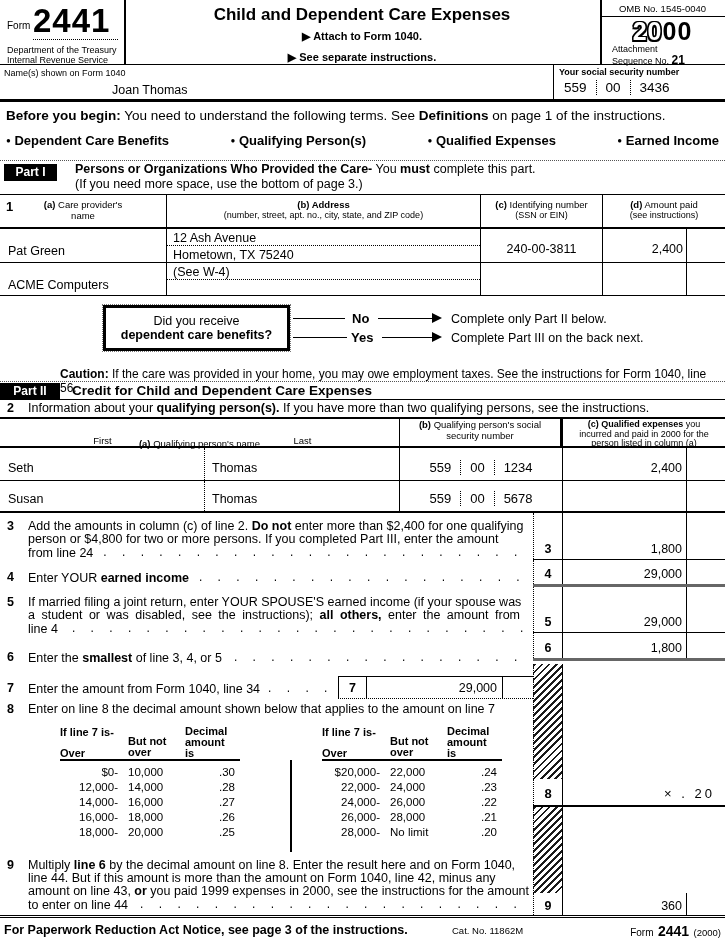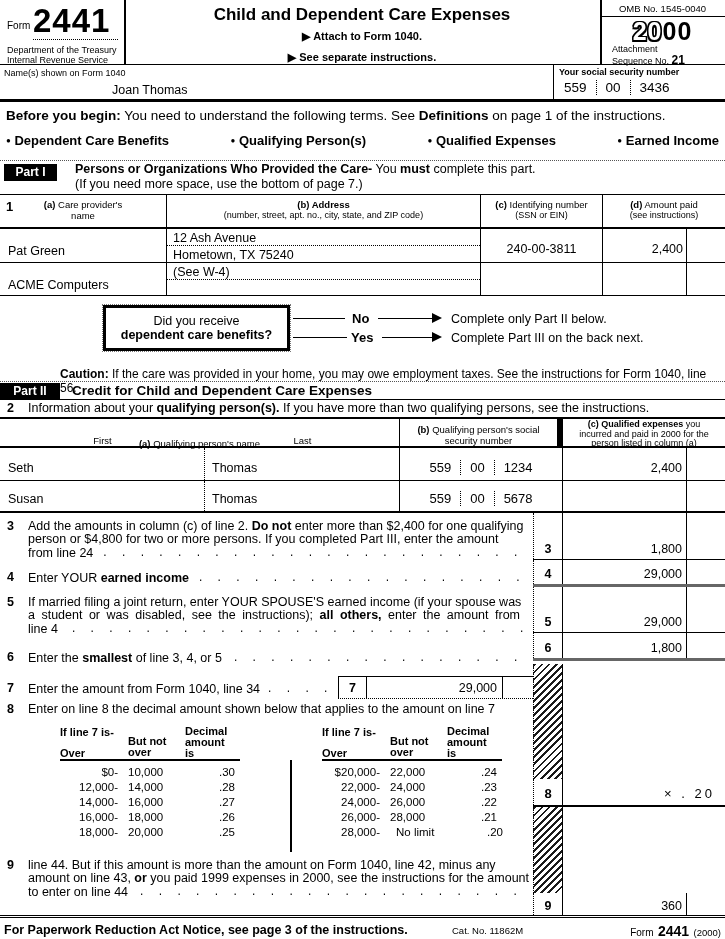--- a/index.html
+++ b/index.html
@@ -81,21 +81,21 @@
     <span><span style="font-size:8px;vertical-align:2px;">●</span> <span class="b">Qualifying Person(s)</span></span>
     <span><span style="font-size:8px;vertical-align:2px;">●</span> <span class="b">Qualified Expenses</span></span>
     <span><span style="font-size:8px;vertical-align:2px;">●</span> <span class="b">Earned Income</span></span>
   </div>
 
   <div class="abs" style="left:0;top:160px;width:725px;height:34px;border-top:1px dotted #555;">
     <div class="abs partlabel" style="left:4px;top:3px;width:53px;height:17px;">Part I</div>
     <div class="abs" style="left:75px;top:1px;font-size:12.5px;">
       <span class="b">Persons or Organizations Who Provided the Care-</span><span> You </span><span class="b">must</span><span> complete this part.</span>
     </div>
-    <div class="abs" style="left:75px;top:16px;font-size:12.5px;">(If you need more space, use the bottom of page 7.)</div>
+    <div class="abs" style="left:75px;top:16px;font-size:12.5px;">(If you need more space, use the bottom of page 3.)</div>
   </div>
 
   <div class="abs" style="left:0;top:194px;width:725px;height:102px;border-top:1px solid #000;border-bottom:1.5px solid #000;font-size:9.5px;">
 
     <div class="flexrow" style="height:34px;border-bottom:2px solid #000;">
       <div style="width:167px;border-right:1px solid #000;position:relative;">
         <span class="abs b" style="left:6px;top:4px;font-size:13px;">1</span>
         <div class="c" style="padding-top:4px;">
           <div><span class="b">(a)</span><span> Care provider's</span></div>
           <div>name</div>
@@ -184,21 +184,21 @@
   <div class="abs" style="left:0;top:417px;width:725px;height:96px;border-top:2px solid #000;border-bottom:2px solid #000;font-size:9.5px;">
 
     <div class="flexrow" style="height:29px;border-bottom:2px solid #000;">
       <div style="width:400px;border-right:1px solid #000;position:relative;">
         <div class="c" style="padding-top:19px;">
           <span class="b">(a)</span><span> Qualifying person's name</span>
         </div>
         <span class="abs c" style="left:0;top:16px;width:205px;">First</span>
         <span class="abs c" style="left:205px;top:16px;width:195px;">Last</span>
       </div>
-      <div class="c" style="width:163px;border-right:6px solid #000000;padding-top:5px;">
+      <div class="c" style="width:163px;border-right:3px solid #000000;">
         <div><span class="b">(b)</span><span> Qualifying person's social</span></div>
         <div>security number</div>
       </div>
       <div class="c" style="width:162px;padding-top:1px;font-size:9px;line-height:9.5px;">
         <div><span class="b">(c)</span><span class="b"> Qualified expenses</span><span> you</span></div>
         <div>incurred and paid in 2000 for the</div>
         <div>person listed in column (a)</div>
       </div>
     </div>
 
@@ -377,26 +377,27 @@
         <div>amount</div>
         <div>is</div>
     </div>
     <span class="abs b" style="left:15px;top:21px;">Over</span>
     <div class="abs" style="left:15px;top:33px;width:180px;border-bottom:2px solid #000;"></div>
     <div class="abs" style="left:0;top:40px;width:245px;font-size:11.5px;">
       <div style="height:15px;"><span class="r" style="display:inline-block;width:73px;">$20,000-</span><span style="display:inline-block;width:62px;margin-left:10px;">22,000</span><span class="r" style="display:inline-block;width:45px;">.24</span></div>
       <div style="height:15px;"><span class="r" style="display:inline-block;width:73px;">22,000-</span><span style="display:inline-block;width:62px;margin-left:10px;">24,000</span><span class="r" style="display:inline-block;width:45px;">.23</span></div>
       <div style="height:15px;"><span class="r" style="display:inline-block;width:73px;">24,000-</span><span style="display:inline-block;width:62px;margin-left:10px;">26,000</span><span class="r" style="display:inline-block;width:45px;">.22</span></div>
       <div style="height:15px;"><span class="r" style="display:inline-block;width:73px;">26,000-</span><span style="display:inline-block;width:62px;margin-left:10px;">28,000</span><span class="r" style="display:inline-block;width:45px;">.21</span></div>
-      <div style="height:15px;"><span class="r" style="display:inline-block;width:73px;">28,000-</span><span style="display:inline-block;width:62px;margin-left:16px;">No limit</span><span class="r" style="display:inline-block;width:45px;">.20</span></div>
+      <div style="height:15px;"><span class="r" style="display:inline-block;width:73px;">28,000-</span><span style="display:inline-block;width:62px;margin-left:10px;">No limit</span><span class="r" style="display:inline-block;width:45px;">.20</span></div>
     </div>
   </div>
 
   <span class="abs b txt12" style="left:7px;top:859px;">9</span>
   <div class="abs txt12" style="left:28px;top:859px;width:505px;line-height:13px;">
+    <div><span>Multiply </span><span class="b">line 6</span><span> by the decimal amount on line 8. Enter the result here and on Form 1040,</span></div>
     <div>line 44. But if this amount is more than the amount on Form 1040, line 42, minus any</div>
     <div><span>amount on line 43, </span><span class="b">or</span><span> you paid 1999 expenses in 2000, see the instructions for the amount</span></div>
     <div class="tl">
         <span>to enter on line 44</span>
         <span class="leader" style="margin-left:12px;">. . . . . . . . . . . . . . . . . . . . . . . . . . . . . . . . . . . . . . . . . . . . . . . . . . . . . . . . . . . .</span>
       </div>
   </div>
 
   <div class="abs flexrow" style="left:533px;top:893px;width:192px;height:22px;font-size:12.5px;">
     <div class="cell b" style="width:30px;border-left:1px dotted #000;border-right:1px solid #000;justify-content:center;padding-bottom:2px;">

